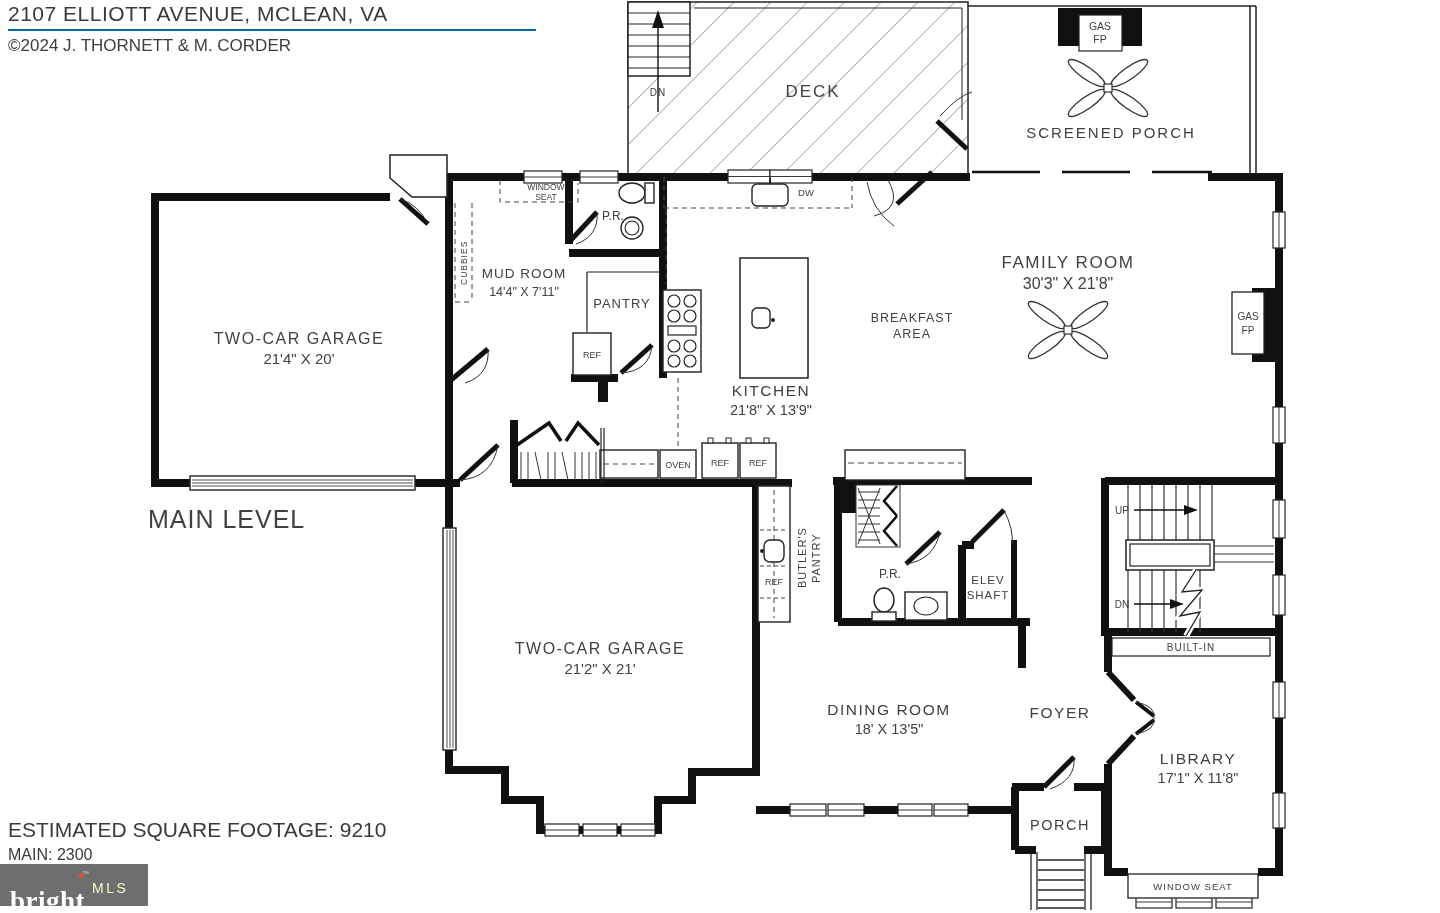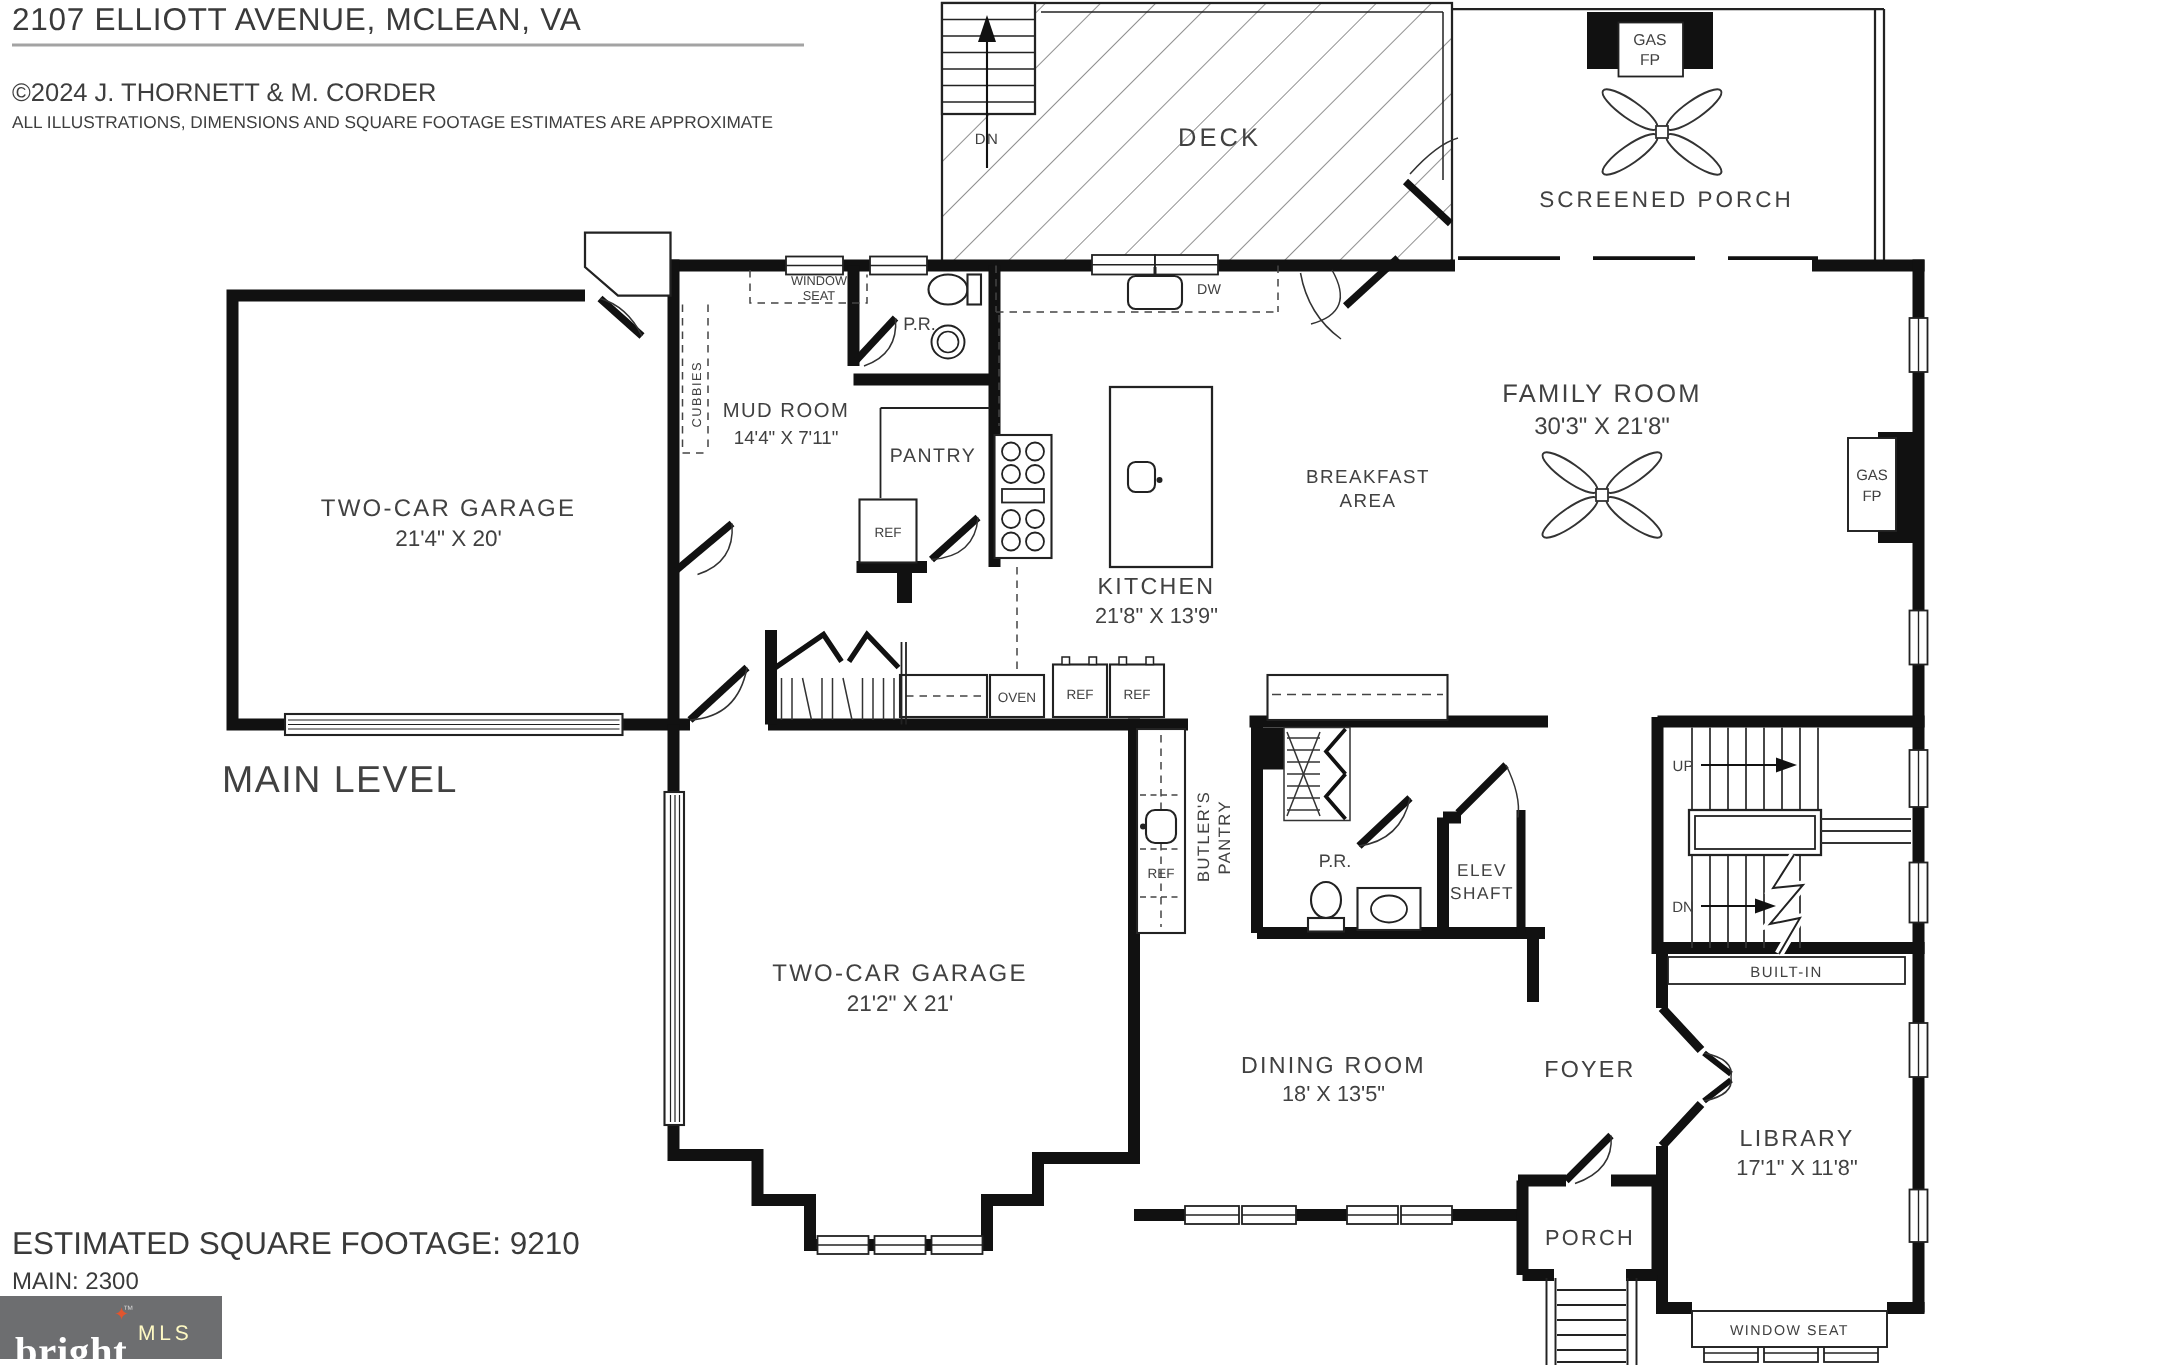--- a/index.html
+++ b/index.html
@@ -1,21 +1,21 @@
 <!DOCTYPE html>
 <html><head>
 <meta charset="utf-8">
 <style>
   html,body{margin:0;padding:0;background:#fff;}
   .canvas{position:relative;width:1440px;height:913px;background:#fff;overflow:hidden;
           font-family:"Liberation Sans",sans-serif;color:#3e3e3e;}
   .hdr{position:absolute;left:8px;top:2px;z-index:5;}
   .hdr .addr{font-size:21px;letter-spacing:.5px;color:#3a3a3a;padding-bottom:3px;
-             border-bottom:2px solid #a3a3a3;width:528px;}
-  .hdr .copy{font-size:17px;margin-top:21px;color:#3e3e3e;}
+             border-bottom:2px solid #0369a1;width:528px;}
+  .hdr .copy{font-size:17px;margin-top:5px;color:#3e3e3e;}
   .hdr .site{font-size:13.5px;margin-top:6px;color:#3e3e3e;}
   .hdr .disc{font-size:11.5px;margin-top:3px;line-height:1.35;color:#3e3e3e;}
   .ftr{position:absolute;left:8px;top:818px;z-index:5;}
   .ftr .est{font-size:21px;color:#3a3a3a;}
   .ftr .main{font-size:16px;margin-top:4px;color:#3a3a3a;}
   .logo{position:absolute;left:0;top:864px;width:148px;height:42px;background:#6d6e70;
         z-index:5;display:flex;align-items:center;padding-left:10px;box-sizing:border-box;}
   .logo .brand{font-family:"Liberation Serif",serif;font-weight:bold;font-size:27px;color:#fff;letter-spacing:.5px;margin-top:32px;}
   .logo .star{color:#e1552e;font-size:12px;position:relative;left:-9px;top:-9px;}
   .logo .tm{color:#cfcfcf;font-size:7px;position:relative;left:-13px;top:-12px;}
@@ -24,21 +24,20 @@
   svg text{fill:#414141;font-family:"Liberation Sans",sans-serif;}
 </style>
 </head>
 <body>
 
 <div class="canvas">
 
   <div class="hdr">
     <div class="addr">2107 ELLIOTT AVENUE, MCLEAN, VA</div>
     <div class="copy">©2024 J. THORNETT &amp; M. CORDER</div>
-    <div class="disc">ALL ILLUSTRATIONS, DIMENSIONS AND SQUARE FOOTAGE ESTIMATES ARE APPROXIMATE</div>
   </div>
 
   <svg width="1440" height="913" viewBox="0 0 1440 913">
     <defs>
       <pattern id="hatch" patternUnits="userSpaceOnUse" width="26" height="26" patternTransform="rotate(45)">
         <line x1="0" y1="0" x2="0" y2="26" stroke="#6a6a6a" stroke-width="1"></line>
       </pattern>
     </defs>
 
     <g>

